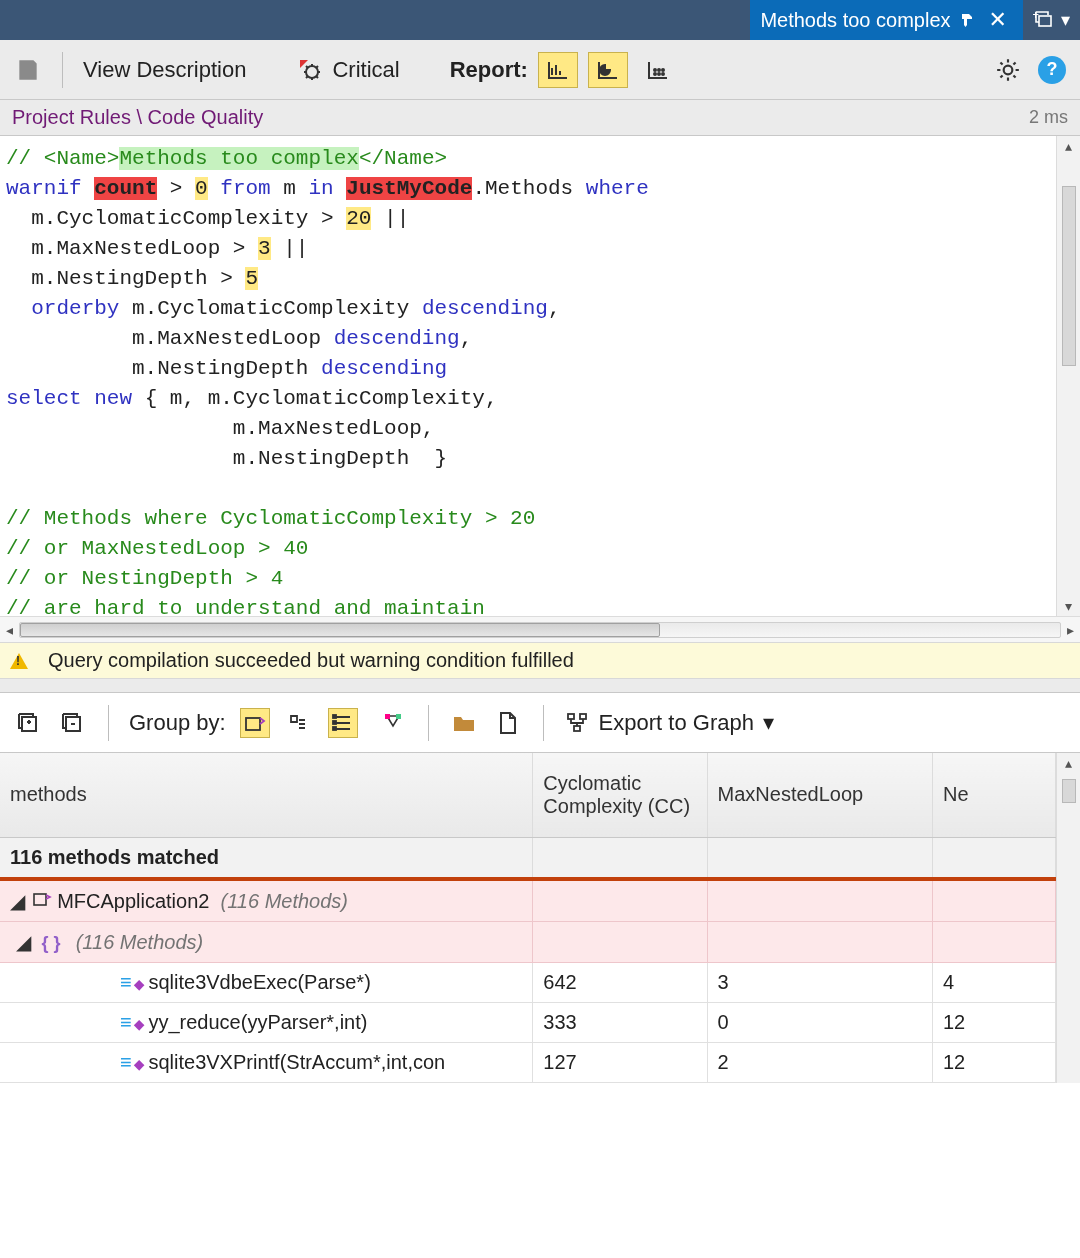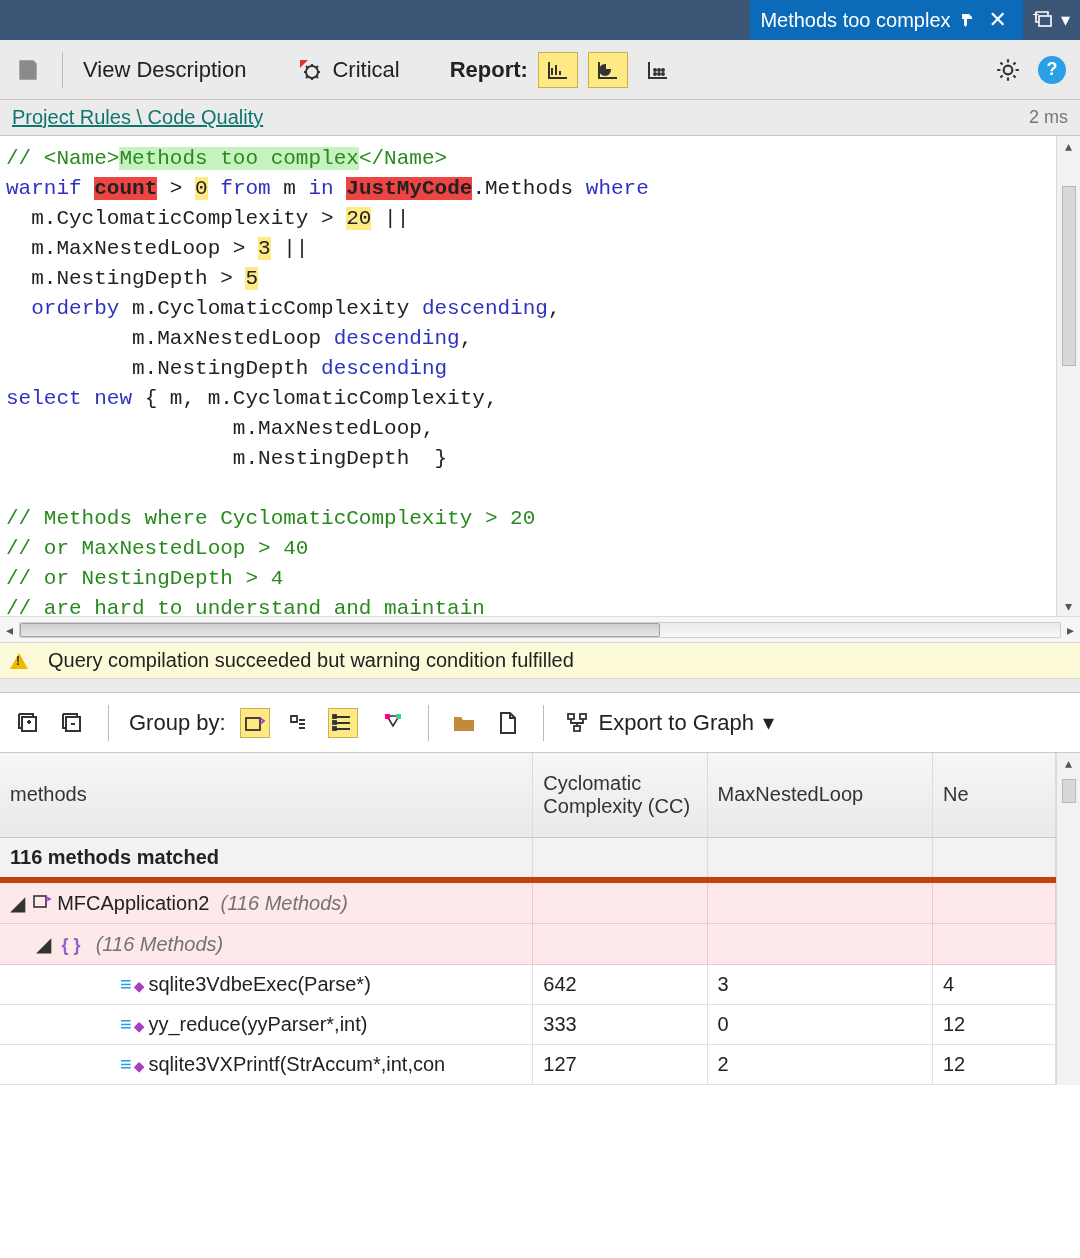--- a/index.html
+++ b/index.html
@@ -68,21 +68,21 @@
     width:28px;height:28px;border-radius:50%;background:#2aa0e6;color:#fff;
     display:flex;align-items:center;justify-content:center;font-weight:bold;
   }
 
   
   .breadcrumb {
     background:#ebebeb; border-bottom:1px solid #c8c8c8;
     display:flex; align-items:center; justify-content:space-between;
     padding: 4px 12px; font-size:20px; height:36px;
   }
-  .breadcrumb .bc { color:#0f766e;text-decoration:underline; }
+  .breadcrumb .bc { color:#701a75; }
   .breadcrumb .ms { color:#777; font-size:18px; }
 
   
   .code-wrap { position:relative; display:flex; }
   .code {
     font-family: Consolas, "Courier New", monospace;
     font-size: 21px;
     line-height: 30px;
     padding: 8px 6px 8px 6px;
     white-space: pre;
@@ -155,21 +155,21 @@
     border-bottom:1px solid #c8c8c8; border-right:1px solid #dcdcdc;
     font-weight:normal; color:#333; vertical-align:middle;
     height:84px;
   }
   .col-methods { width:520px; }
   .col-cc { width:170px; }
   .col-ml { width:220px; }
   .col-nd { width:120px; }
 
   .matched-row td {
-    background:#f2f2f2; font-weight:bold; font-size:20px; border-bottom:6px solid #c2410c;
+    background:#f2f2f2; font-weight:bold; font-size:20px; border-bottom:4px solid #c2410c;
     border-right:1px solid #dcdcdc;
   }
   .matched-row .tab-corner {
     display:inline-block;
     position:relative;
   }
 
   .group-row td { background:#fde8ea; border-bottom:1px solid #eec6cb; border-right:1px solid #eec6cb; }
   .group-row .expander { display:inline-block; width:14px; color:#333; margin-right:2px; }
   .grp-count { font-style:italic; color:#737373; }
@@ -415,21 +415,21 @@
                 </svg>
         </span>
         <span>MFCApplication2</span>
         &nbsp;<span class="grp-count">(116 Methods)</span>
       </td>
       <td></td>
             <td></td>
             <td></td>
     </tr>
     <tr class="group-row">
-      <td style="padding-left:36px;">
+      <td style="padding-left:16px;">
         <span class="expander">◢</span>
         <span class="ns-icon">{ }</span>
         &nbsp;<span class="grp-count">(116 Methods)</span>
       </td>
       <td></td>
             <td></td>
             <td></td>
     </tr>
     <tr class="method-row">
       <td><span class="m-bullet">≡</span><span class="m-icon"></span><span>sqlite3VdbeExec(Parse*)</span></td>

